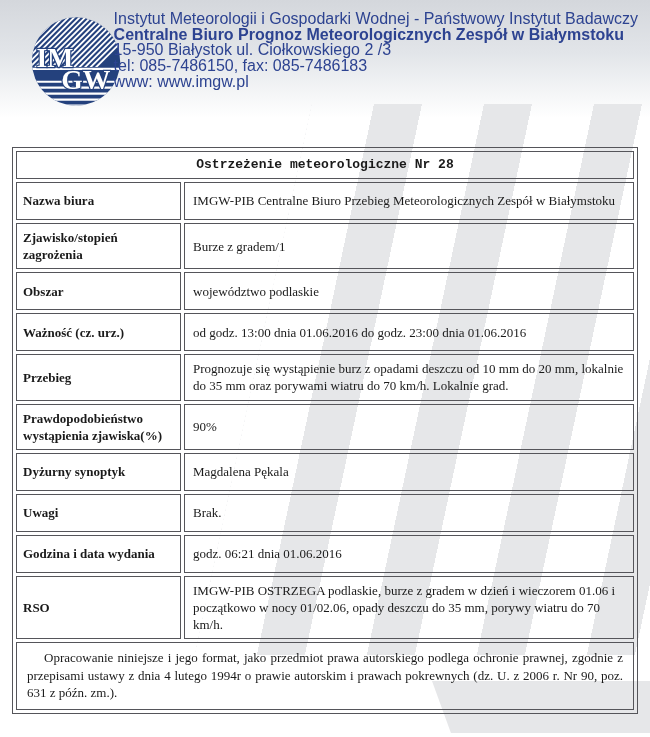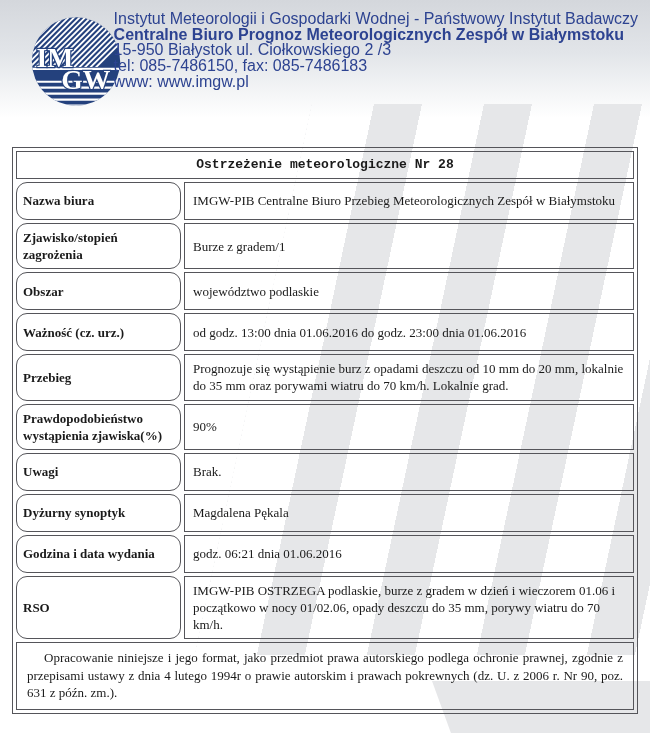--- a/index.html
+++ b/index.html
@@ -61,21 +61,21 @@
     vertical-align: middle;
     background: transparent;
   }
   .title-cell {
     height: 24px;
     text-align: center;
     font-weight: bold; font-size: 15px;
     color: var(--title-red, #e31e24);
     font-family: Liberation Mono, monospace;
   }
-  .label-cell { font-weight: bold; padding: 5px 6px; height: 26px; border-radius: 11px; }
+  .label-cell { font-weight: bold; padding: 5px 6px; height: 26px; }
   .value-cell { padding: 5px 8px; height: 26px; }
   .footer-cell { padding: 6px 10px 8px 10px; text-align: justify; }
   .footer-cell p { margin: 0; text-indent: 17px; }
 </style>
 </head>
 <body>
 
 <div class="page">
 
   <div class="header-bg"></div>
@@ -168,26 +168,26 @@
         </tr>
         <tr>
           <td class="label-cell">Przebieg</td>
           <td class="value-cell">Prognozuje się wystąpienie burz z opadami deszczu od 10 mm do 20 mm, lokalnie do 35 mm oraz porywami wiatru do 70 km/h. Lokalnie grad.</td>
         </tr>
         <tr>
           <td class="label-cell">Prawdopodobieństwo wystąpienia zjawiska(%)</td>
           <td class="value-cell">90%</td>
         </tr>
         <tr>
+          <td class="label-cell">Dyżurny synoptyk</td>
+          <td class="value-cell">Magdalena Pękala</td>
+        </tr>
+        <tr>
           <td class="label-cell">Uwagi</td>
           <td class="value-cell">Brak.</td>
-        </tr>
-        <tr>
-          <td class="label-cell">Dyżurny synoptyk</td>
-          <td class="value-cell">Magdalena Pękala</td>
         </tr>
         <tr>
           <td class="label-cell">Godzina i data wydania</td>
           <td class="value-cell">godz. 06:21 dnia 01.06.2016</td>
         </tr>
         <tr>
           <td class="label-cell">RSO</td>
           <td class="value-cell">IMGW-PIB OSTRZEGA podlaskie, burze z gradem w dzień i wieczorem 01.06 i początkowo w nocy 01/02.06, opady deszczu do 35 mm, porywy wiatru do 70 km/h.</td>
         </tr>
       </tbody>

